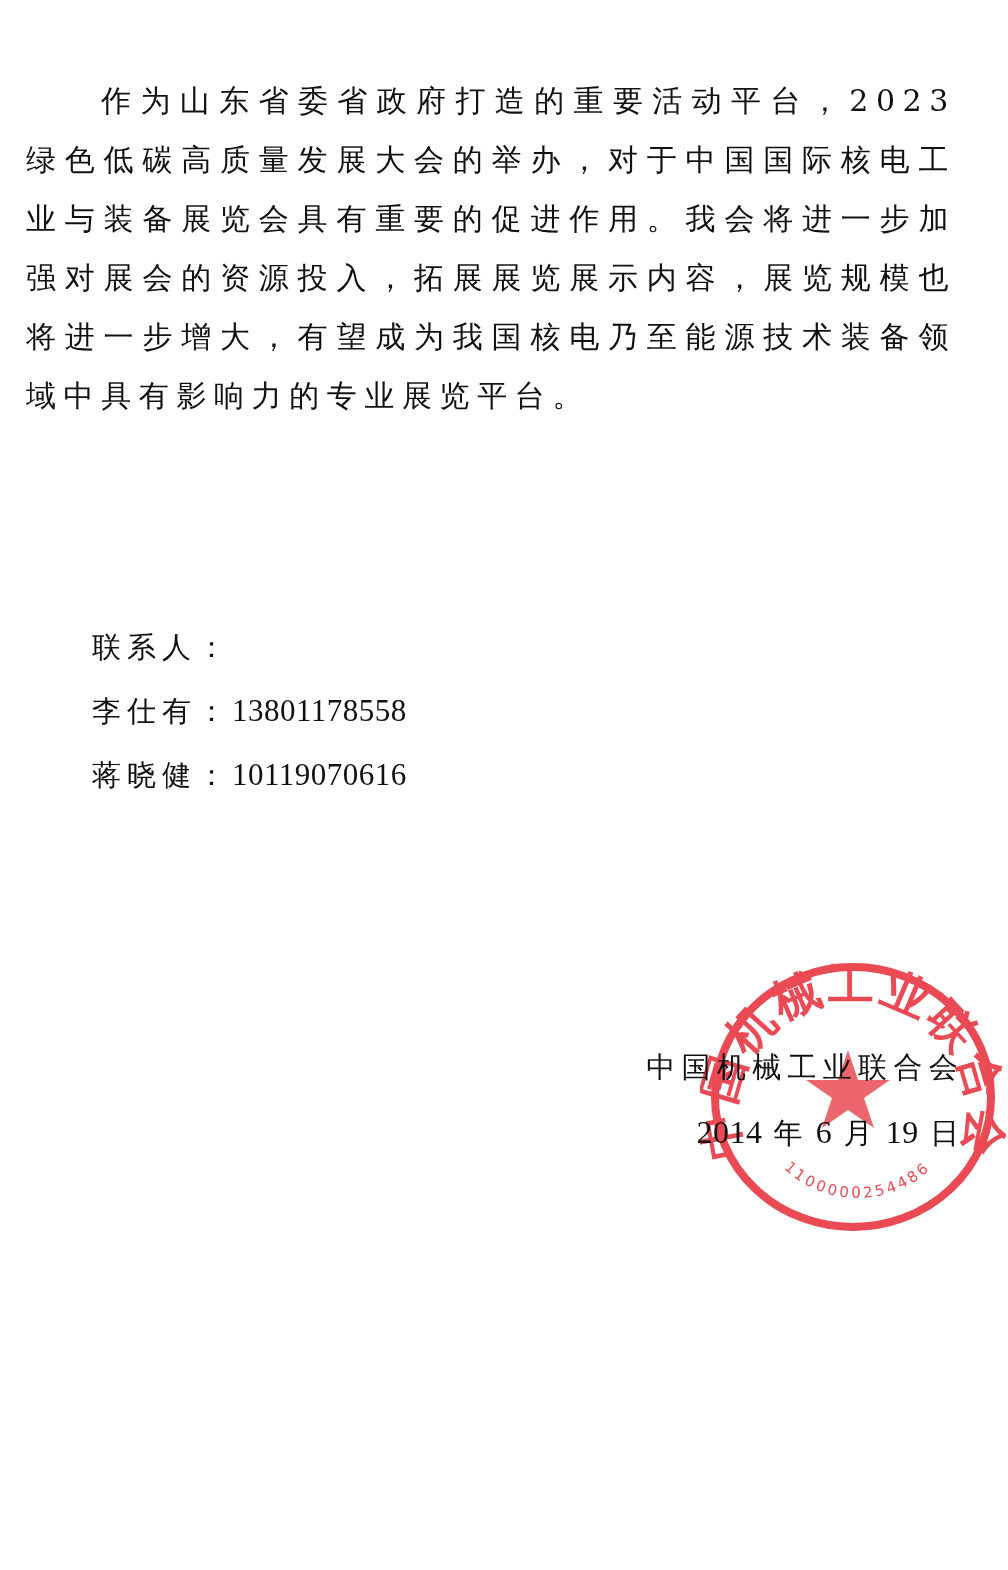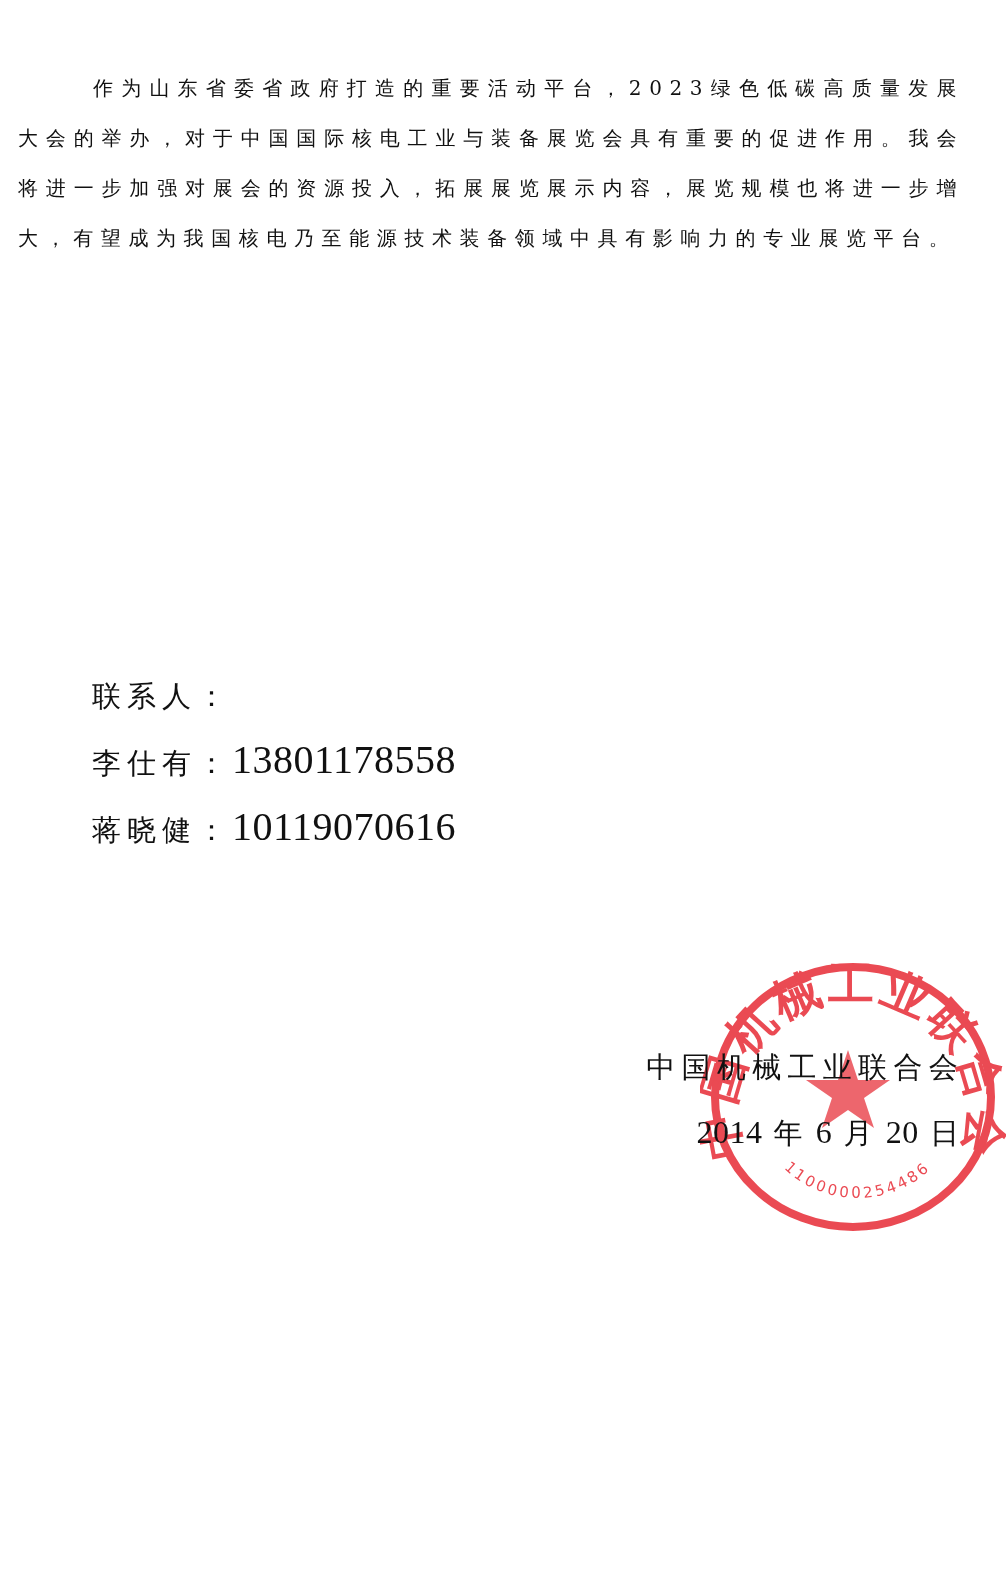--- a/index.html
+++ b/index.html
@@ -1,25 +1,25 @@
 <!DOCTYPE html>
 <html><head>
 <meta charset="utf-8">
 <style>
   html, body { margin: 0; padding: 0; background: #ffffff; }
   body { width: 1008px; height: 1570px; position: relative; overflow: hidden;
          font-family: "DejaVu Serif", "Liberation Serif", serif; color: #111111; }
   .page { position: absolute; left: 0; top: 0; width: 1008px; height: 1570px; background: #ffffff; }
   .body-text { position: absolute; left: 18px; width: 946px; top: 63px; }
-  .para { margin: 0; font-size: 20px; line-height: 50px; letter-spacing: 7.6px;
+  .para { margin: 8px; font-size: 30px; line-height: 59px; letter-spacing: 7.6px;
           text-align: justify; text-align-last: left; word-break: break-all; }
   .para.indent { text-indent: 75px; }
-  .contact-block { position: absolute; left: 92px; top: 664px; }
+  .contact-block { position: absolute; left: 92px; top: 615px; }
   .contact-line { font-size: 29px; line-height: 64px; letter-spacing: 6px; white-space: nowrap; }
-  .contact-line .num { letter-spacing: 0.5px; font-family: "Liberation Serif", "DejaVu Serif", serif; font-size: 40px; }
+  .contact-line .num { letter-spacing: 0.5px; font-family: "Liberation Serif", "DejaVu Serif", serif; font-size: 31px; }
   .stamp { position: absolute; left: 700px; top: 958px; width: 306px; height: 280px; }
   .signature { position: absolute; right: 44px; top: 1048px; font-size: 29px; letter-spacing: 6.3px; white-space: nowrap; }
   .date { position: absolute; right: 47px; top: 1114px; font-size: 29px; letter-spacing: 2px; white-space: nowrap; }
   .date .num { font-family: "Liberation Serif", "DejaVu Serif", serif; font-size: 32px; letter-spacing: 0.5px; }
 </style>
 </head>
 <body>
 
 <div class="page">
 
@@ -50,16 +50,16 @@
       </text>
       <text font-size="15" fill="#e8323c" font-family="DejaVu Sans, sans-serif" letter-spacing="3">
         <textPath href="#arcBottom" startOffset="50%" text-anchor="middle">1100000254486</textPath>
       </text>
     </g>
   </svg>
 
   <div class="signature">中国机械工业联合会</div>
 
   <div class="date">
-    <span class="num">2014</span><span> 年 </span><span class="num">6</span><span> 月 </span><span class="num">20</span><span> 日</span>
+    <span class="num">2014</span><span> 年 </span><span class="num">6</span><span> 月 </span><span class="num">19</span><span> 日</span>
   </div>
 
 </div>
 
 </body></html>

